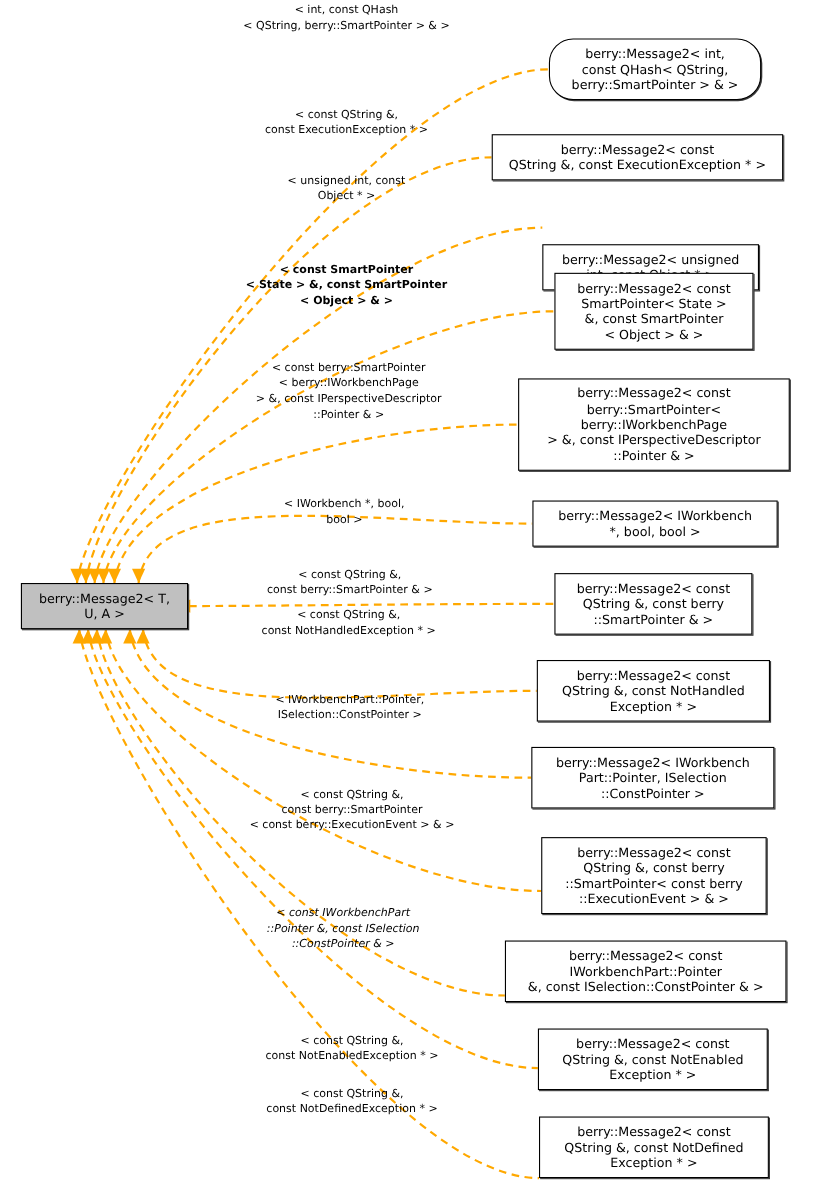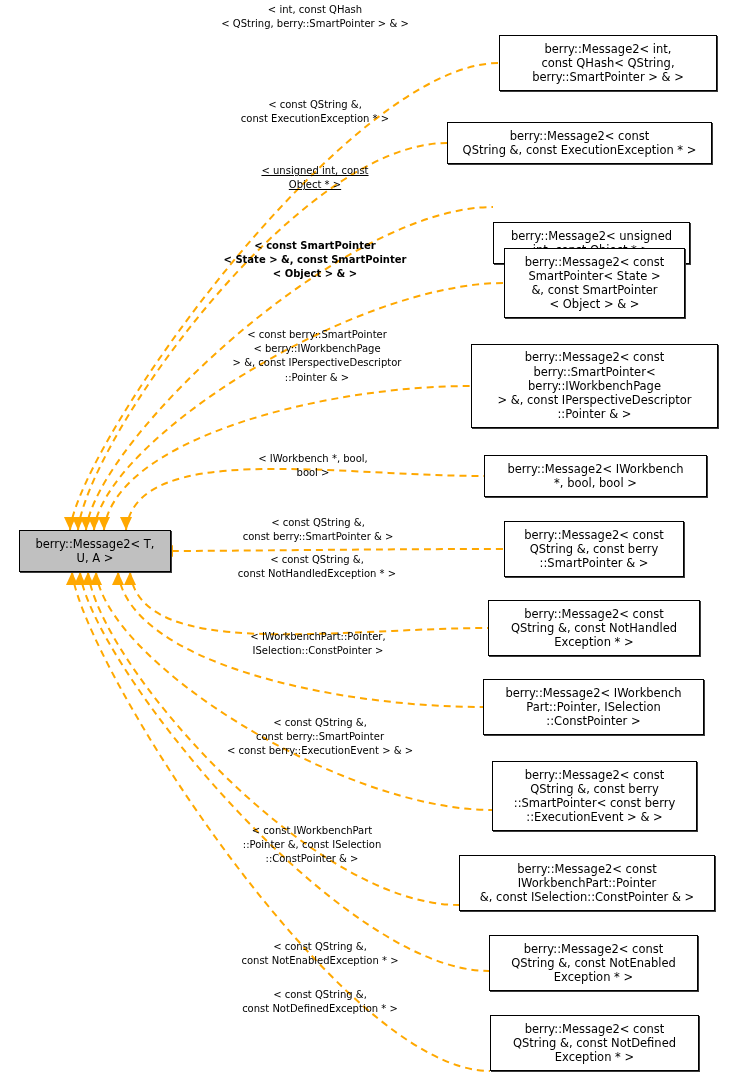--- a/index.html
+++ b/index.html
@@ -109,21 +109,21 @@
       </g>
       <g>
         <path d="M 72 572 C 82 662, 340 1071, 490 1071" fill="none" stroke="#ffa800" stroke-width="2" stroke-dasharray="7,5"></path>
         <path d="M 0 0 L -13 -6 L -13 6 Z" fill="#ffa800" transform="translate(72,572) rotate(-90)"></path>
       </g>
     </svg>
 
   <div id="nodes-host">
       <div class="node root" style="left: 8px; top: 530px; width: 152px; height: 42px; margin-left: 11px;">berry::Message2&lt; T,
 U, A &gt;</div>
-      <div class="node" style="left: 499px; top: 35px; width: 218px; height: 56px;">berry::Message2&lt; int,
+      <div class="node" style="left: 499px; top: 35px; width: 193px; height: 56px; border-radius: 22px;">berry::Message2&lt; int,
 const QHash&lt; QString,
 berry::SmartPointer &gt; &amp; &gt;</div>
       <div class="node" style="left: 447px; top: 122px; width: 265px; height: 42px;">berry::Message2&lt; const
 QString &amp;, const ExecutionException * &gt;</div>
       <div class="node" style="left: 493px; top: 186px; width: 197px; height: 42px; margin-top: 36px;">berry::Message2&lt; unsigned
 int, const Object * &gt;</div>
       <div class="node" style="left: 504px; top: 248px; width: 181px; height: 70px;">berry::Message2&lt; const
 SmartPointer&lt; State &gt;
 &amp;, const SmartPointer
 &lt; Object &gt; &amp; &gt;</div>
@@ -155,41 +155,41 @@
 Exception * &gt;</div>
       <div class="node" style="left: 490px; top: 1015px; width: 209px; height: 56px;">berry::Message2&lt; const
 QString &amp;, const NotDefined
 Exception * &gt;</div>
     </div>
   <div id="labels-host">
       <div class="edge-label" style="left: 183px; top: 3px; width: 264px;">&lt; int, const QHash
 &lt; QString, berry::SmartPointer &gt; &amp; &gt;</div>
       <div class="edge-label" style="left: 203px; top: 98px; width: 224px;">&lt; const QString &amp;,
 const ExecutionException * &gt;</div>
-      <div class="edge-label" style="left: 234px; top: 164px; width: 162px; text-decoration: underline;">&lt; unsigned int, const
+      <div class="edge-label" style="left: 234px; top: 158px; width: 162px;">&lt; unsigned int, const
 Object * &gt;</div>
       <div class="edge-label" style="left: 199px; top: 239px; width: 232px; font-weight: bold;">&lt; const SmartPointer
 &lt; State &gt; &amp;, const SmartPointer
 &lt; Object &gt; &amp; &gt;</div>
       <div class="edge-label" style="left: 193px; top: 328px; width: 248px;">&lt; const berry::SmartPointer
 &lt; berry::IWorkbenchPage
 &gt; &amp;, const IPerspectiveDescriptor
 ::Pointer &amp; &gt;</div>
       <div class="edge-label" style="left: 234px; top: 452px; width: 158px;">&lt; IWorkbench *, bool,
 bool &gt;</div>
       <div class="edge-label" style="left: 200px; top: 516px; width: 236px;">&lt; const QString &amp;,
 const berry::SmartPointer &amp; &gt;</div>
       <div class="edge-label" style="left: 197px; top: 553px; width: 240px;">&lt; const QString &amp;,
 const NotHandledException * &gt;</div>
       <div class="edge-label" style="left: 215px; top: 630px; width: 206px;">&lt; IWorkbenchPart::Pointer,
 ISelection::ConstPointer &gt;</div>
       <div class="edge-label" style="left: 189px; top: 716px; width: 262px;">&lt; const QString &amp;,
 const berry::SmartPointer
 &lt; const berry::ExecutionEvent &gt; &amp; &gt;</div>
-      <div class="edge-label" style="left: 212px; top: 824px; width: 200px;">&lt; const IWorkbenchPart
+      <div class="edge-label" style="left: 212px; top: 824px; width: 200px; font-style: italic;">&lt; const IWorkbenchPart
 ::Pointer &amp;, const ISelection
 ::ConstPointer &amp; &gt;</div>
       <div class="edge-label" style="left: 200px; top: 940px; width: 240px;">&lt; const QString &amp;,
 const NotEnabledException * &gt;</div>
       <div class="edge-label" style="left: 200px; top: 988px; width: 240px;">&lt; const QString &amp;,
 const NotDefinedException * &gt;</div>
     </div>
 
 </div>
 

